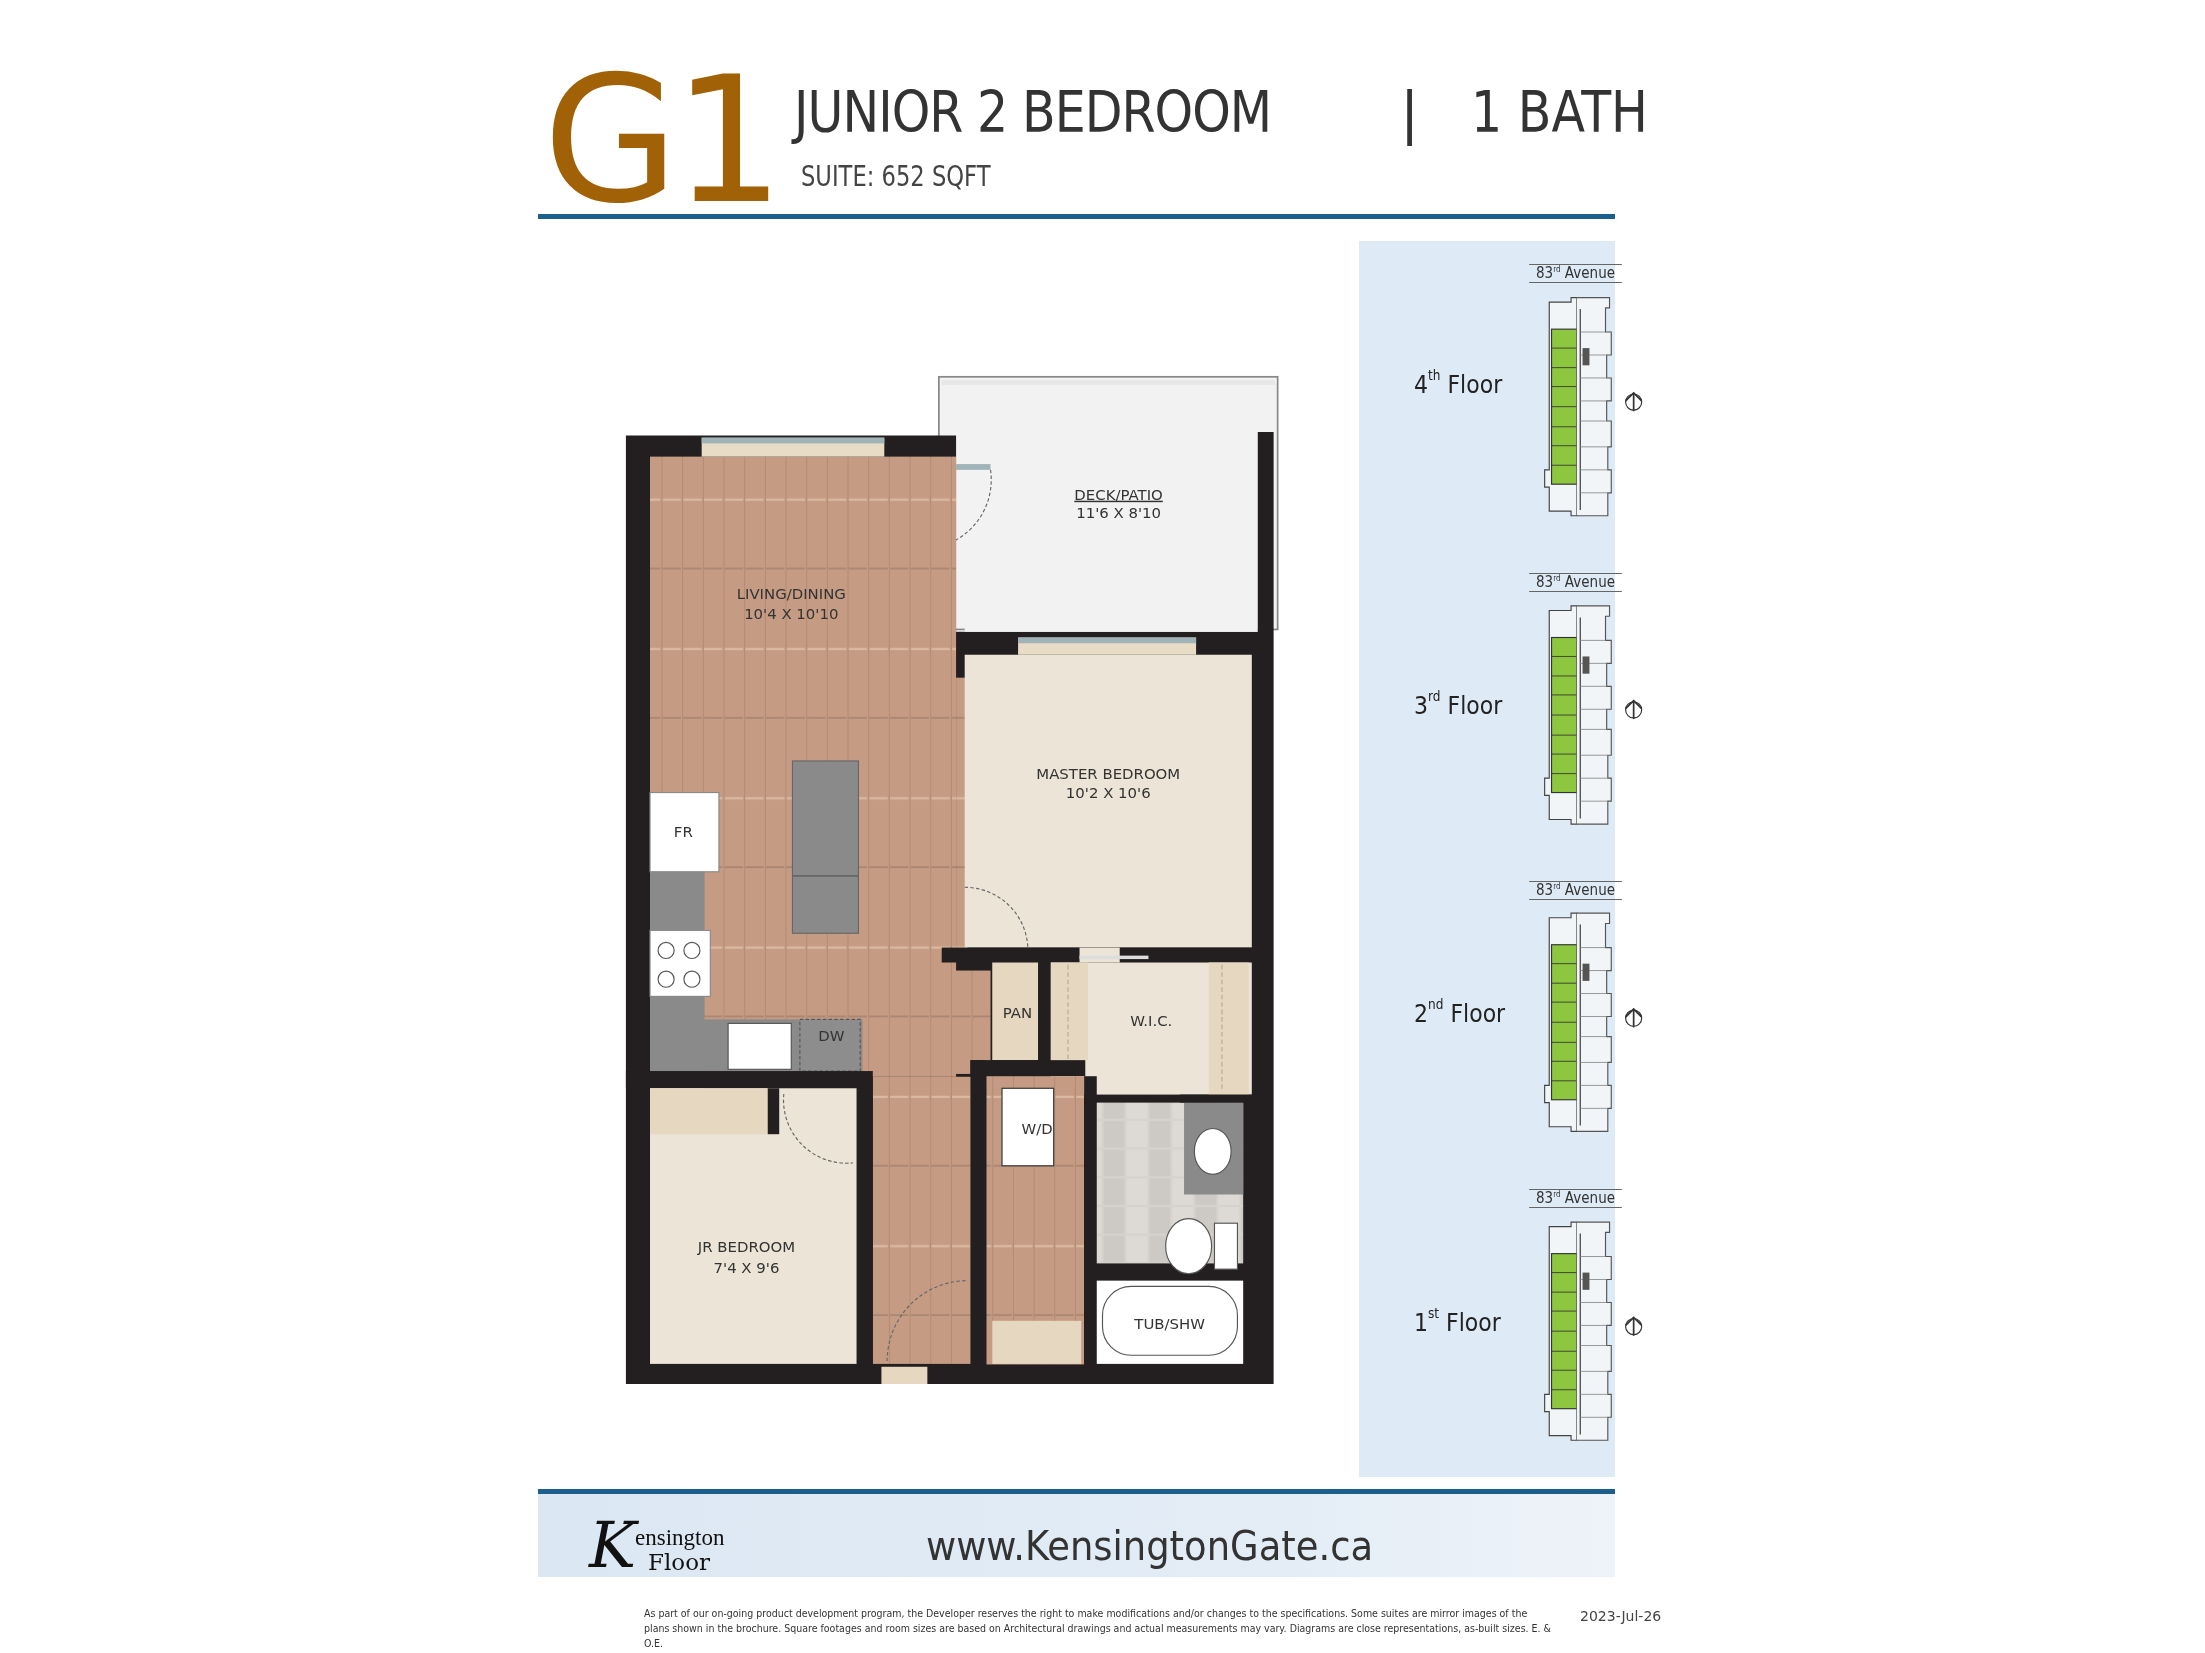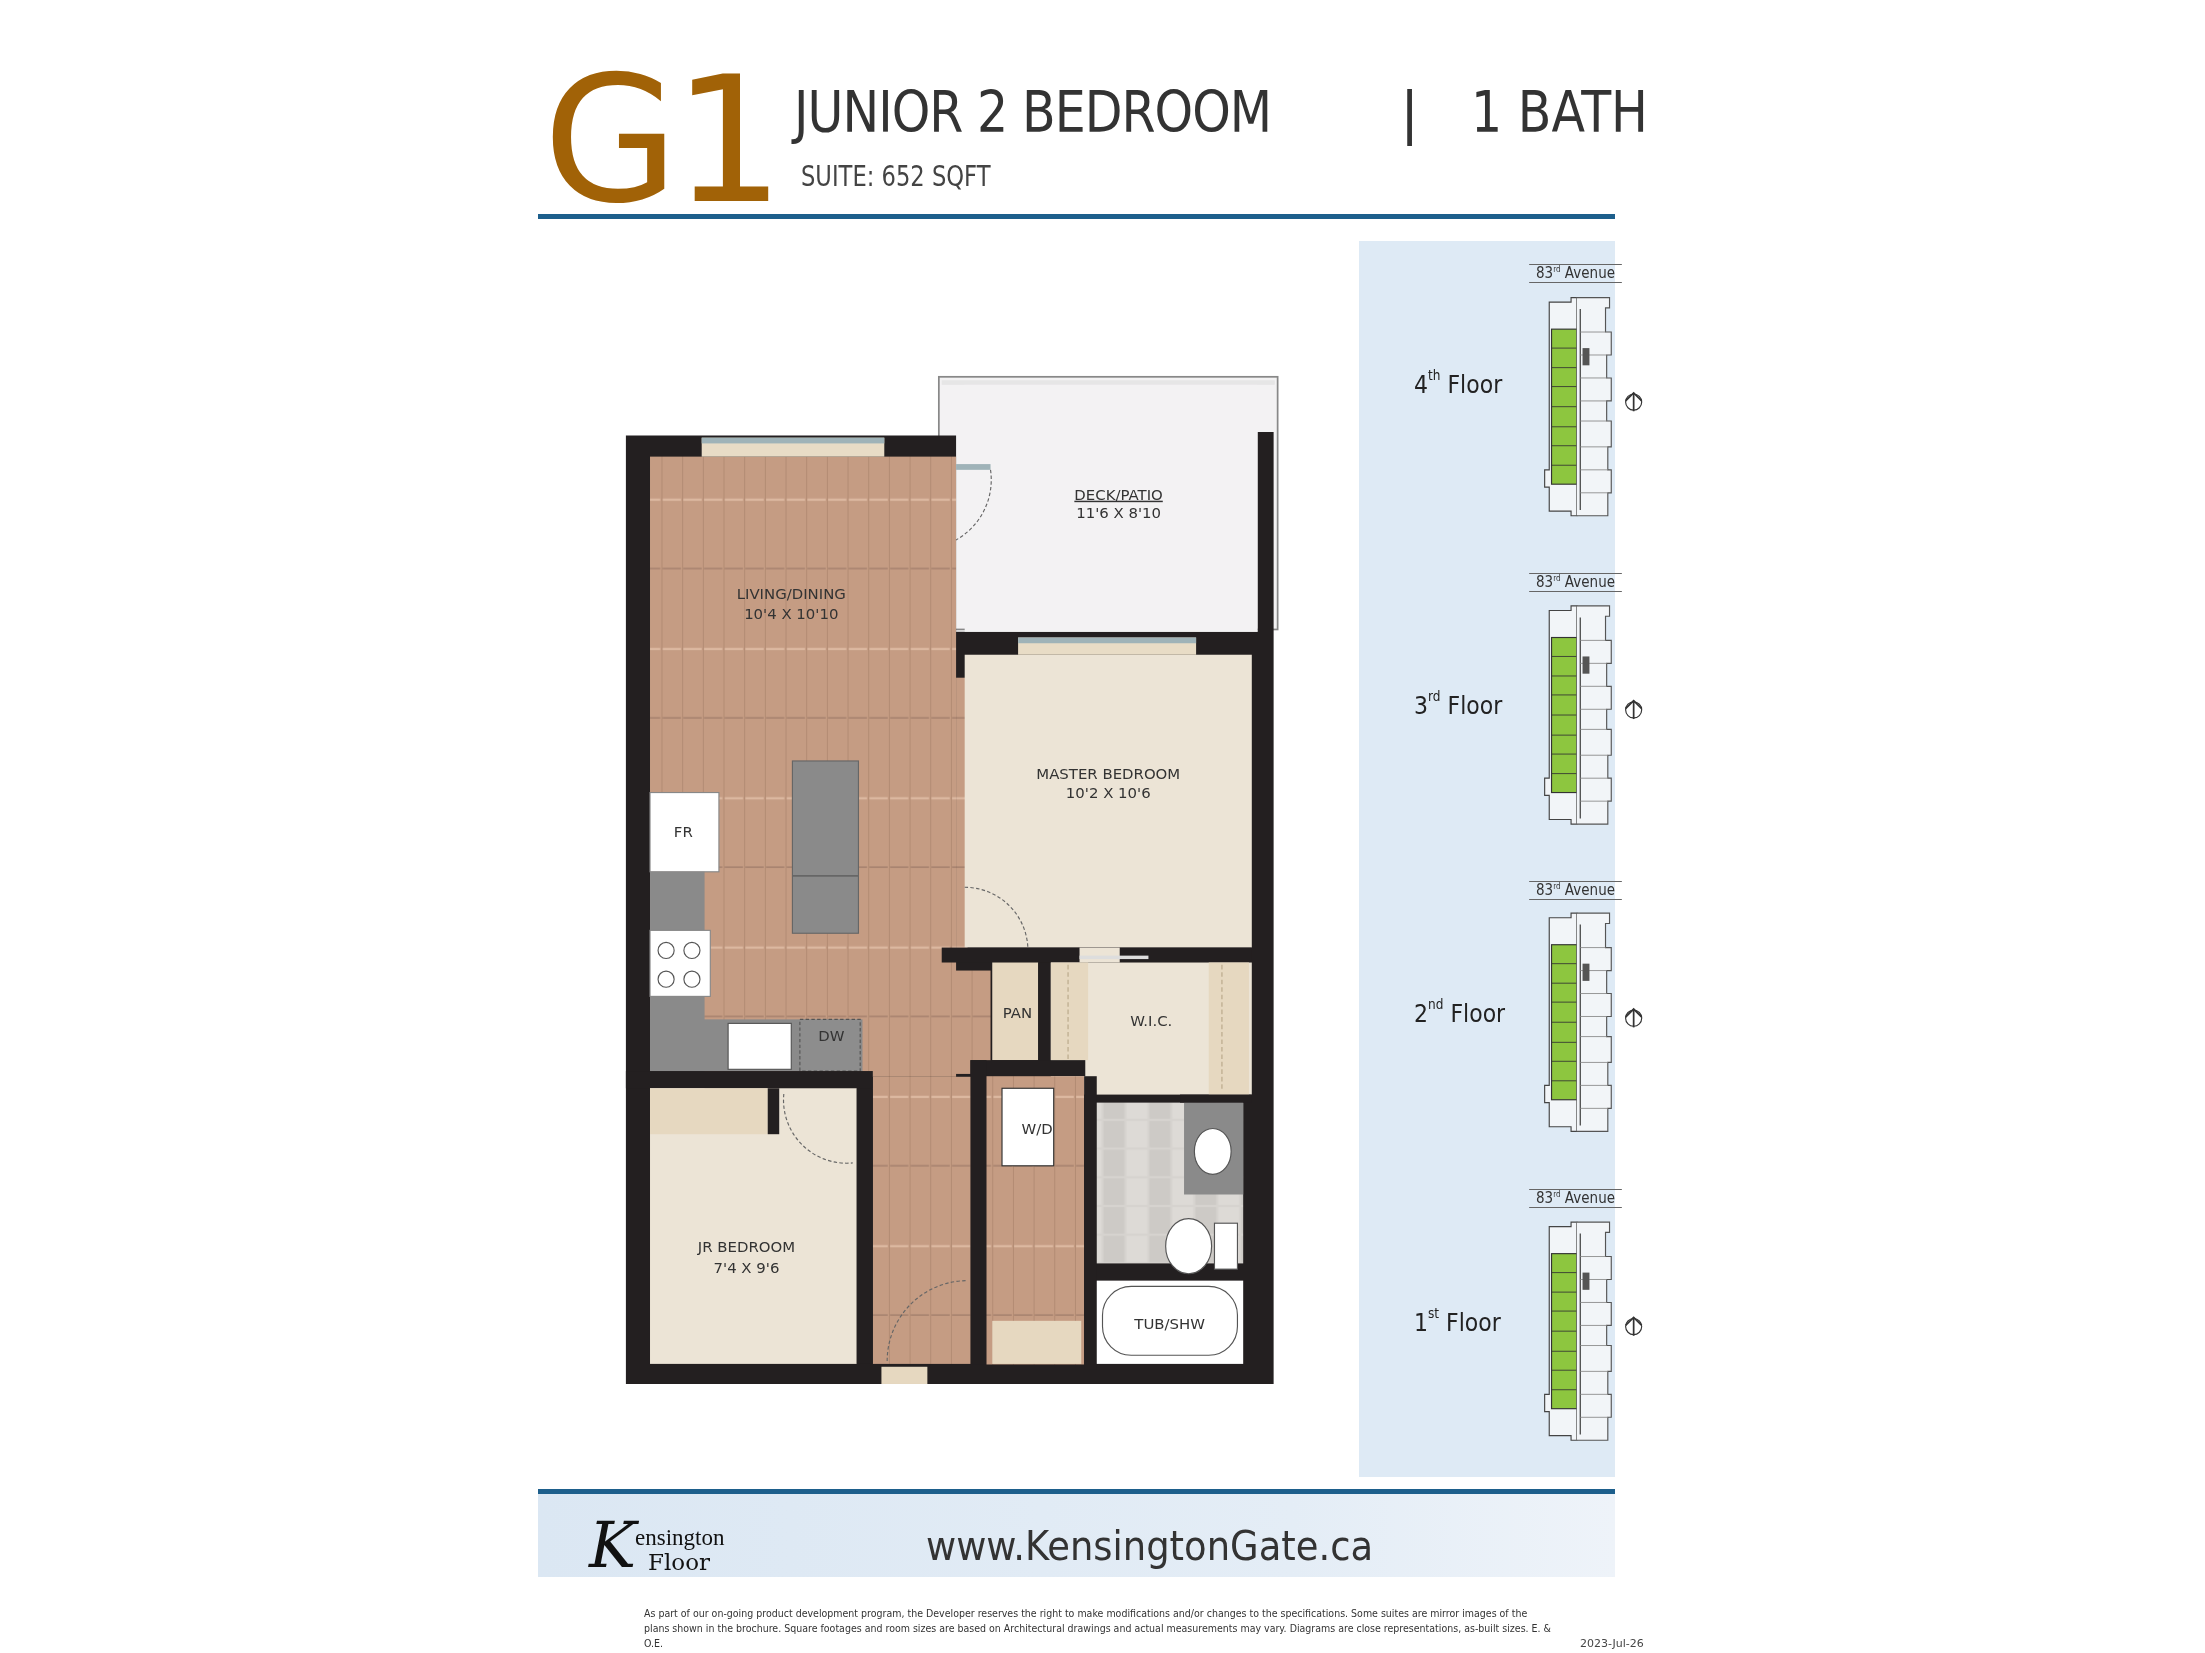--- a/index.html
+++ b/index.html
@@ -16,21 +16,21 @@
   .floor-label sup { font-size: 13.8px; vertical-align: 12.6px; line-height: 0; }
   .ave-label { font-size: 15px; color: #333; text-align: center; width: 103px; border-top: 1.1px solid #666; border-bottom: 1.1px solid #666; line-height: 17px; transform: scaleX(0.9); }
   .ave-label sup { font-size: 8px; vertical-align: 5.7px; line-height: 0; }
   #footer-rule { left: 538px; top: 1489px; width: 1077px; height: 4.6px; background: #1d5f8c; }
   #footer-band { left: 538px; top: 1494px; width: 1077px; height: 83px; background: linear-gradient(to right, #dbe7f3 0%, #e4edf6 70%, #eef3f9 100%); }
   #logo-k { left: 589px; top: 1514px; font-size: 63px; font-family: "DejaVu Serif", serif; font-style: italic; color: #111; line-height: 1; }
   #logo-1 { left: 635px; top: 1526px; font-size: 23px; font-family: Liberation Serif, serif; color: #111; line-height: 1; }
   #logo-2 { left: 648px; top: 1551px; font-size: 23px; font-family: "DejaVu Serif", serif; color: #111; line-height: 1; }
   #website { left: 926px; top: 1522px; font-size: 41px; color: #333; white-space: nowrap; transform: scaleX(0.9); transform-origin: left top; }
   #disclaimer { left: 644px; top: 1606px; width: 907px; font-size: 11px; line-height: 15px; color: #333; transform: scaleX(0.86); transform-origin: left top; width: 1057px; }
-  #date { left: 1580px; top: 1608px; font-size: 11px; color: #444; margin-top: 29px; }
+  #date { left: 1580px; top: 1608px; font-size: 14px; color: #444; }
   svg text { font-family: "DejaVu Sans", sans-serif; }
 </style>
 </head>
 <body>
 
 <div id="unit-code" class="abs">G1</div>
 <div id="unit-type" class="abs">JUNIOR 2 BEDROOM</div>
 <div id="sep" class="abs">|</div>
 <div id="baths" class="abs">1 BATH</div>
 <div id="suite" class="abs">SUITE: 652 SQFT</div>

